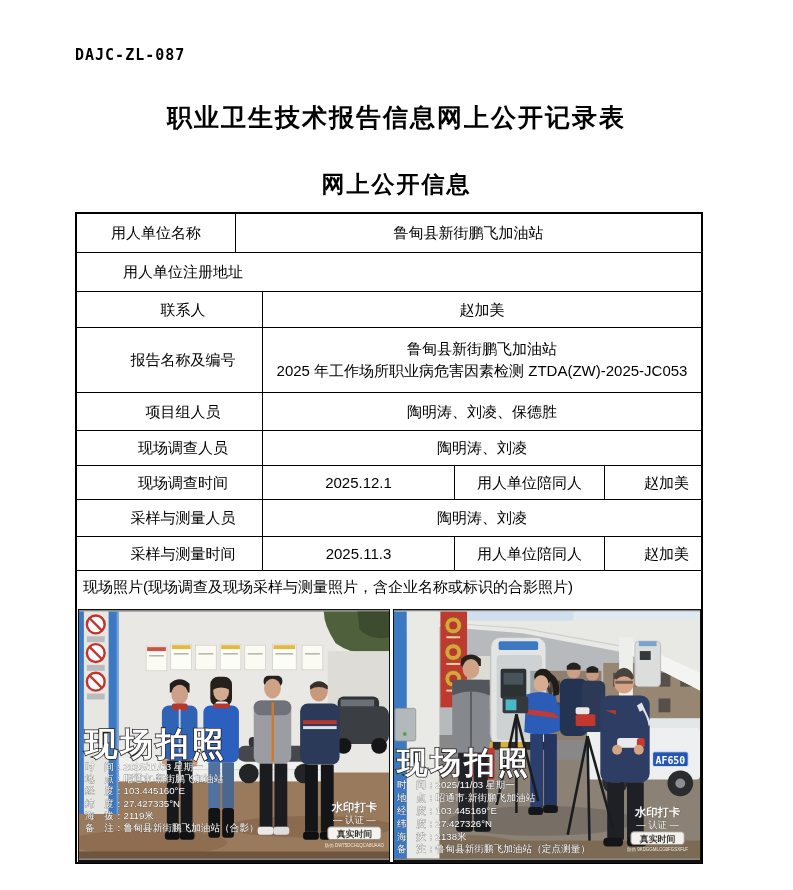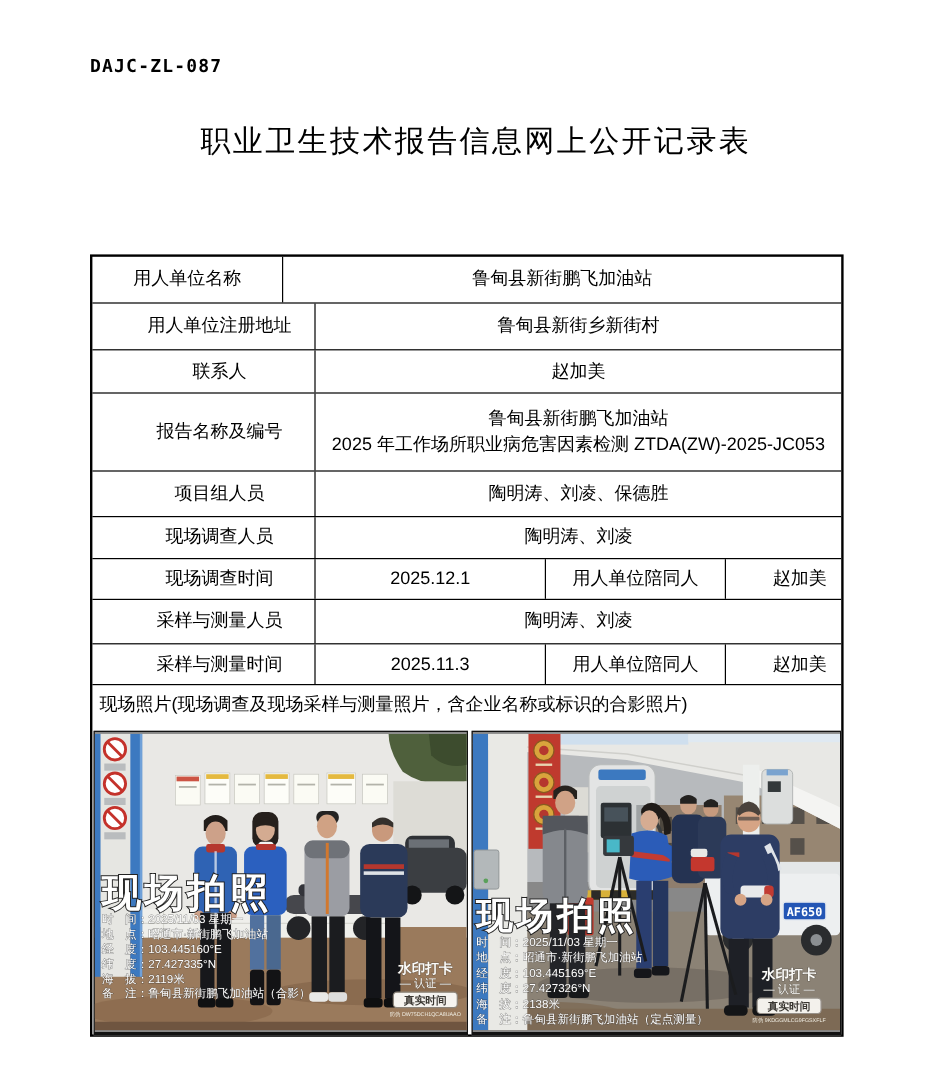--- a/index.html
+++ b/index.html
@@ -1,19 +1,19 @@
 <!DOCTYPE html>
 <html><head>
 <meta charset="utf-8">
 <style>
   html,body{margin:0;padding:0;background:#ffffff;}
   body{width:793px;height:890px;position:relative;font-family:"Liberation Sans","DejaVu Sans",sans-serif;color:#000;}
   .page{position:absolute;inset:0;background:#fff;overflow:hidden;}
   .doc-code{position:absolute;left:75px;top:46px;font-family:"DejaVu Sans Mono","Liberation Mono",monospace;font-weight:bold;font-size:15px;letter-spacing:1px;}
-  .title{position:absolute;left:0;top:101px;width:100%;text-align:center;font-size:25px;font-weight:normal;letter-spacing:2px;}
+  .title{position:absolute;left:0;top:101px;width:100%;text-align:center;font-size:25px;font-weight:bold;letter-spacing:2px;}
   .subtitle{position:absolute;left:0;top:169px;width:100%;text-align:center;font-size:23px;font-weight:bold;letter-spacing:2px;}
   .tbl{position:absolute;left:75px;top:212px;width:628px;border:2px solid #000000;box-sizing:border-box;background:#fff;}
   .tr{display:flex;width:100%;box-sizing:border-box;}
   .tr + .tr{border-top:1px solid #000;padding-left:27px;}
   .td{box-sizing:border-box;display:flex;flex-direction:column;align-items:center;justify-content:center;text-align:center;font-size:15px;line-height:1.45;padding:1px 2px;}
   .td + .td{border-left:1px solid #000;}
   .c-label{width:158px;flex:0 0 158px;}
   .c-value{flex:1 1 auto;}
   .c-mid{width:192px;flex:0 0 192px;}
   .c-comp{width:150px;flex:0 0 150px;}
@@ -31,31 +31,31 @@
   .wm-code{font-size:4.5px;fill:#f0ede2;}
   .plate-t{font-size:10px;font-weight:bold;fill:#ffffff;font-family:"DejaVu Sans Mono","Liberation Mono",monospace;}
 </style>
 </head>
 <body>
 
 <div class="page">
 
   <div class="doc-code">DAJC-ZL-087</div>
   <div class="title">职业卫生技术报告信息网上公开记录表</div>
+  <div class="subtitle">网上公开信息</div>
 
   <div class="tbl">
 
     <div class="tr h38">
       <div class="td c-label">用人单位名称</div>
       <div class="td c-value">鲁甸县新街鹏飞加油站</div>
     </div>
 
     <div class="tr h39">
       <div class="td c-label">用人单位注册地址</div>
-      <div class="td c-value">鲁甸县新街乡新街村</div>
     </div>
 
     <div class="tr h36">
       <div class="td c-label">联系人</div>
       <div class="td c-value">赵加美</div>
     </div>
 
     <div class="tr h65">
       <div class="td c-label">报告名称及编号</div>
       <div class="td c-value">

